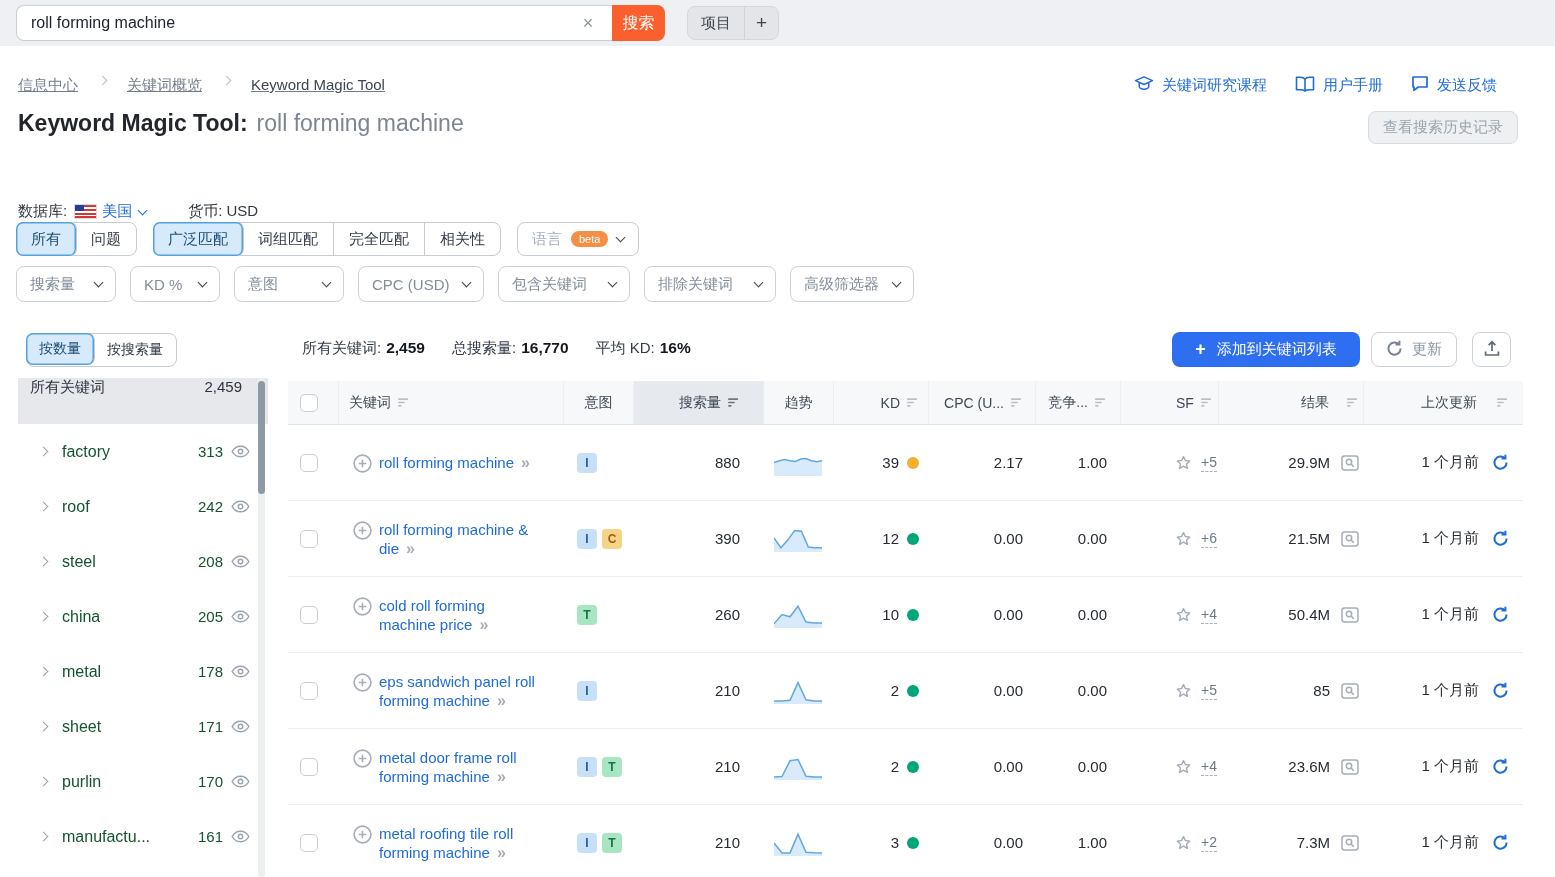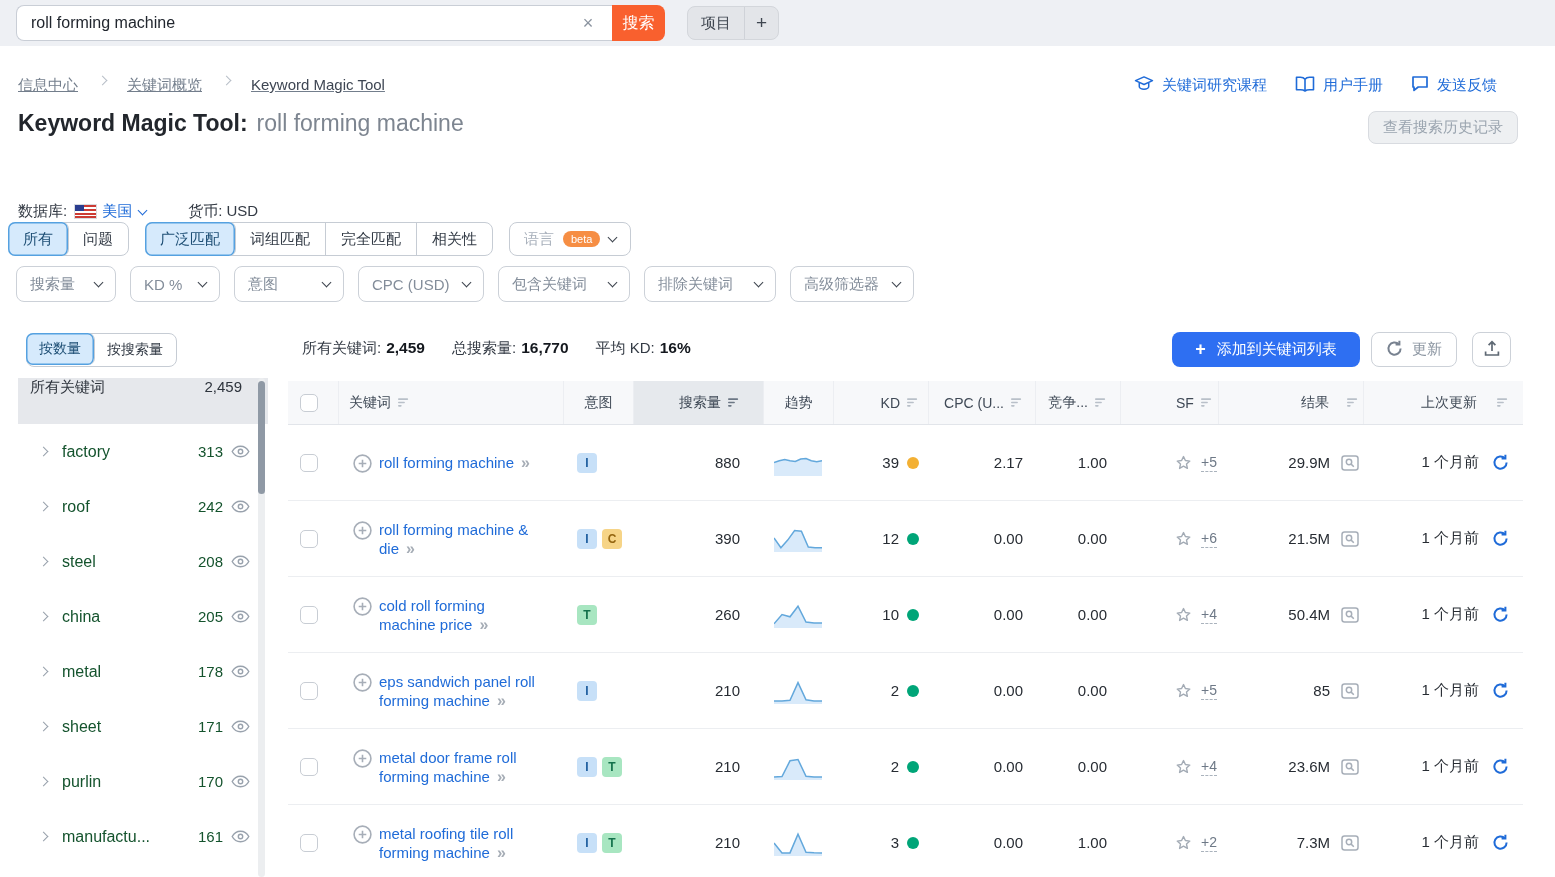--- a/index.html
+++ b/index.html
@@ -44,21 +44,21 @@
     align-items:center;cursor:pointer;}
   .db-row{position:absolute;left:18px;top:158px;display:flex;align-items:center;font-size:15px;
     color:#333a44;margin-top:44px;}
   .flag{position:relative;width:21px;height:13px;display:inline-block;margin:0 6px 0 8px;
     background:repeating-linear-gradient(180deg,#cc3b34 0 1.9px,#fff 1.9px 3.8px);
     outline:1px solid #d8dbe0;}
   .flag::after{content:"";position:absolute;left:0;top:0;width:9px;height:6px;background:#2a3d8f;}
   .db-link{color:#1f6bd8;display:flex;align-items:center;gap:7px;cursor:pointer;}
   .currency{margin-left:42px;}
   
-  .tabs-row{position:absolute;left:8px;top:222px;display:flex;gap:16px;height:34px;}
+  .tabs-row{position:absolute;left:16px;top:222px;display:flex;gap:16px;height:34px;}
   .seg{display:flex;border:1px solid #c6ccd4;border-radius:8px;background:#fff;}
   .seg-btn{padding:0 15px;display:flex;align-items:center;font-size:15px;color:#333b46;
     border-right:1px solid #c6ccd4;cursor:pointer;white-space:nowrap;}
   .seg-btn:last-child{border-right:none;}
   .seg-btn.active{background:#d6eafc;box-shadow:inset 0 0 0 1.5px #55a1e0;border-radius:7px;
     color:#1d4e74;margin:-1px;height:34px;box-sizing:border-box;position:relative;z-index:1;}
   .lang-btn{display:flex;align-items:center;gap:9px;padding:0 14px;border:1px solid #c6ccd4;
     border-radius:8px;background:#fff;cursor:pointer;}
   .lang-label{color:#a8b0bb;font-size:15px;}
   .beta-badge{background:#f68e44;color:#fff;font-size:11px;border-radius:9px;padding:2px 8px;}

